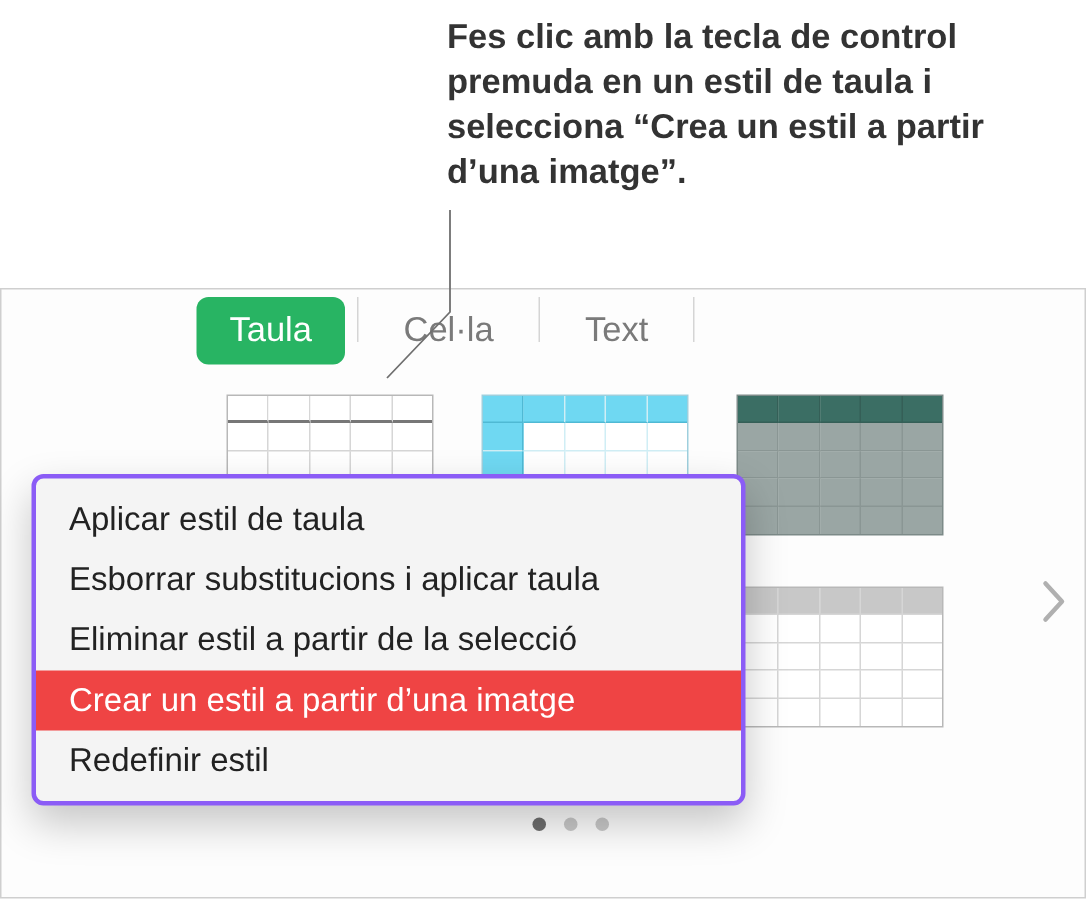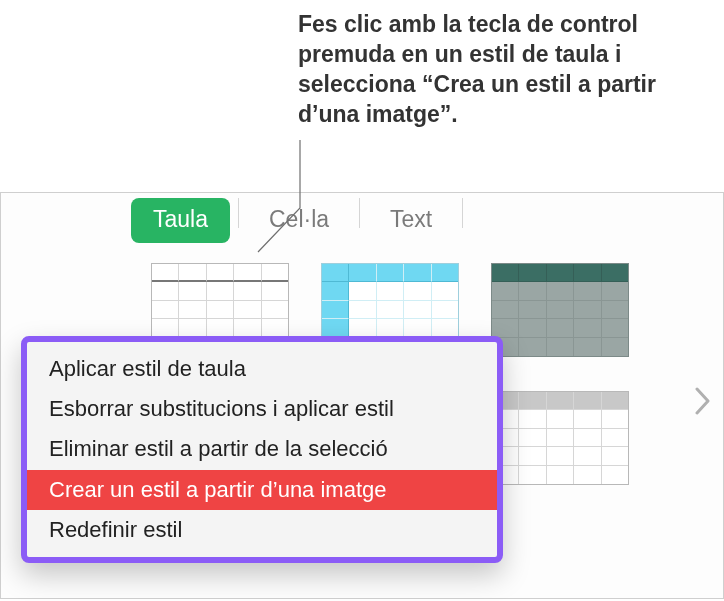--- a/index.html
+++ b/index.html
@@ -166,26 +166,25 @@
   .mini.v4 .r:first-child .c { background:#c8c8c8; }
   .mini.v4 { border-color:#b8b8b8; }
 
   
   .menu {
     position: absolute;
     left: 21px;
     top: 316px; 
     width: 470px;
     background: #f4f4f4;
-    border: 6px solid #8b5cf6;
+    border: 3px solid #8b5cf6;
     border-radius: 8px;
     box-shadow: 0 12px 28px rgba(0,0,0,0.22);
     padding: 7px 0;
     z-index: 20;
-    margin-top: 20px;
   }
   .menu-item {
     font-size: 22px;
     line-height: 1.1;
     padding: 8px 20px 8px 22px;
     color: #222;
     white-space: nowrap;
   }
   .menu-item.highlight {
     background: #ef4444;
@@ -388,17 +387,17 @@
       <div class="dot active"></div>
       <div class="dot"></div>
       <div class="dot"></div>
     </div>
 
   </div>
 </div>
 
 <div class="menu">
   <div class="menu-item">Aplicar estil de taula</div>
-  <div class="menu-item">Esborrar substitucions i aplicar estil</div>
+  <div class="menu-item">Esborrar substitucions i aplicar taula</div>
   <div class="menu-item">Eliminar estil a partir de la selecció</div>
   <div class="menu-item highlight">Crear un estil a partir d’una imatge</div>
   <div class="menu-item">Redefinir estil</div>
 </div>
 
 </body></html>

